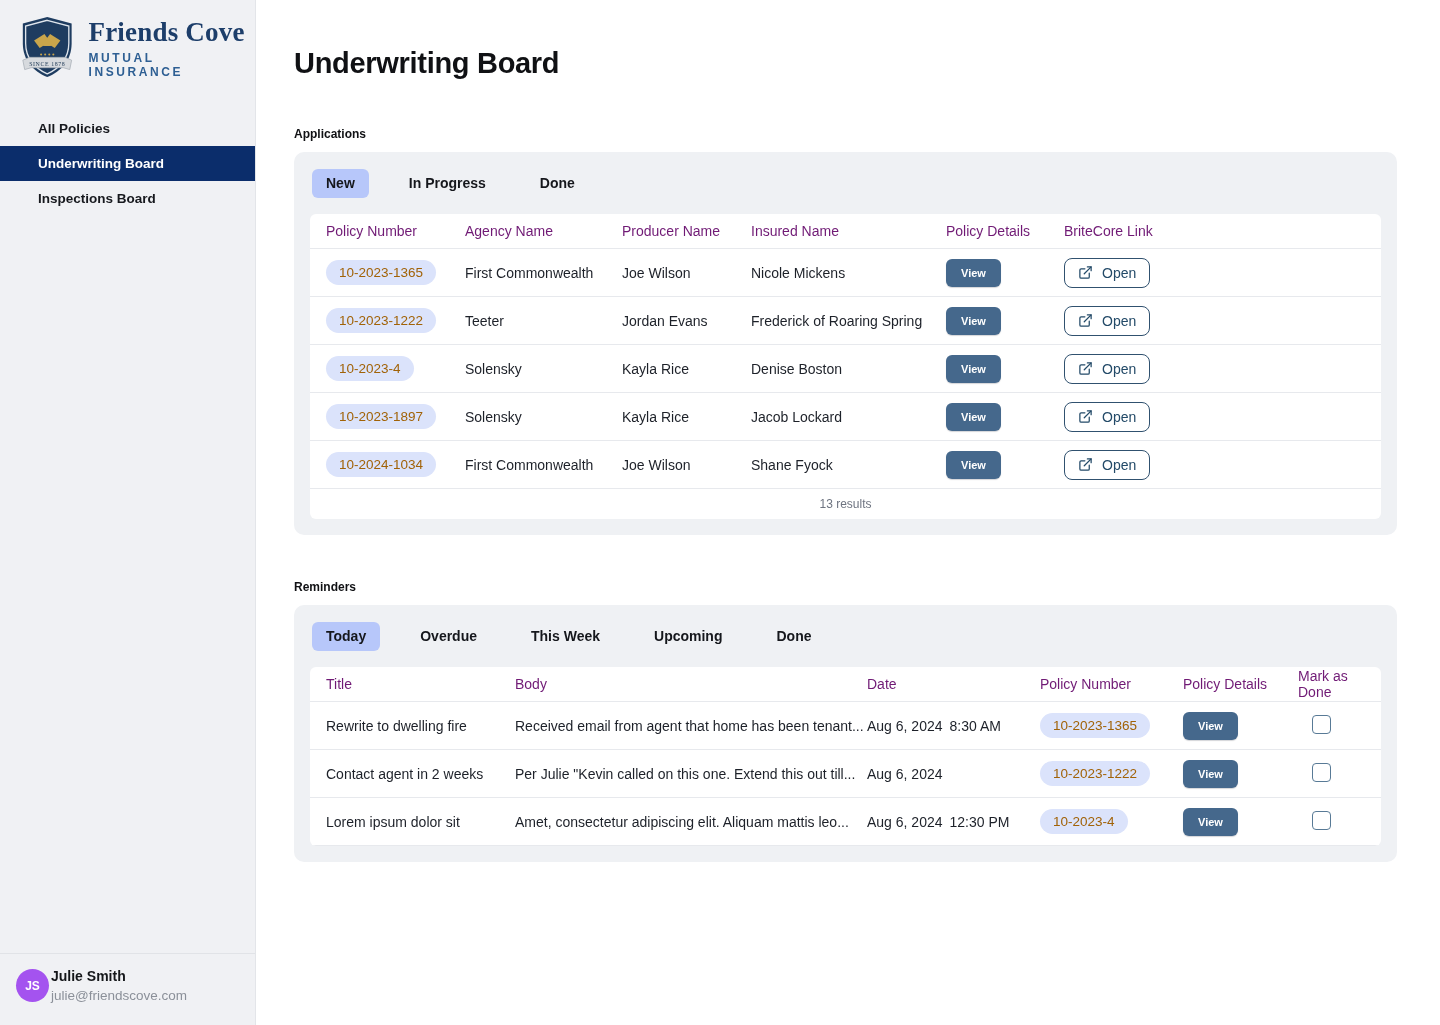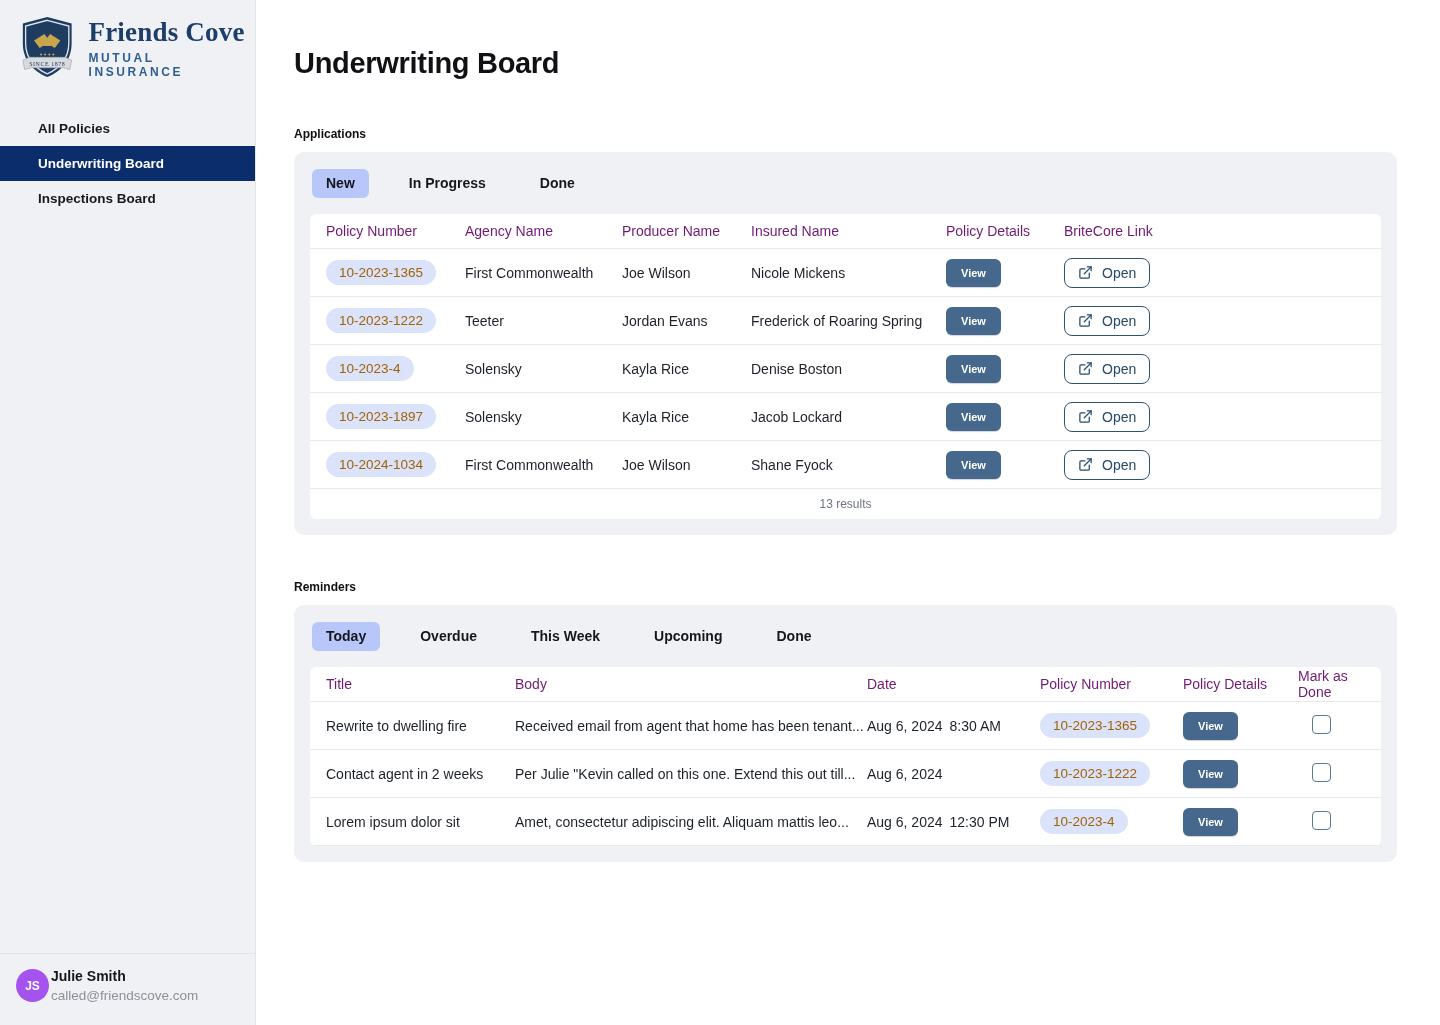--- a/index.html
+++ b/index.html
@@ -141,21 +141,21 @@
       <div class="nav-item active">Underwriting Board</div>
       <div class="nav-item">Inspections Board</div>
     </nav>
 
   <div class="sidebar-spacer"></div>
 
   <div class="user-box">
     <div class="avatar">JS</div>
     <div>
       <div class="user-name">Julie Smith</div>
-      <div class="user-email">called@friendscove.com</div>
+      <div class="user-email">julie@friendscove.com</div>
     </div>
   </div>
 </aside>
 
 <main class="main">
   <h1 class="page-title">Underwriting Board</h1>
 
   <section>
     <h2 class="section-heading">Applications</h2>
     <div class="panel">

